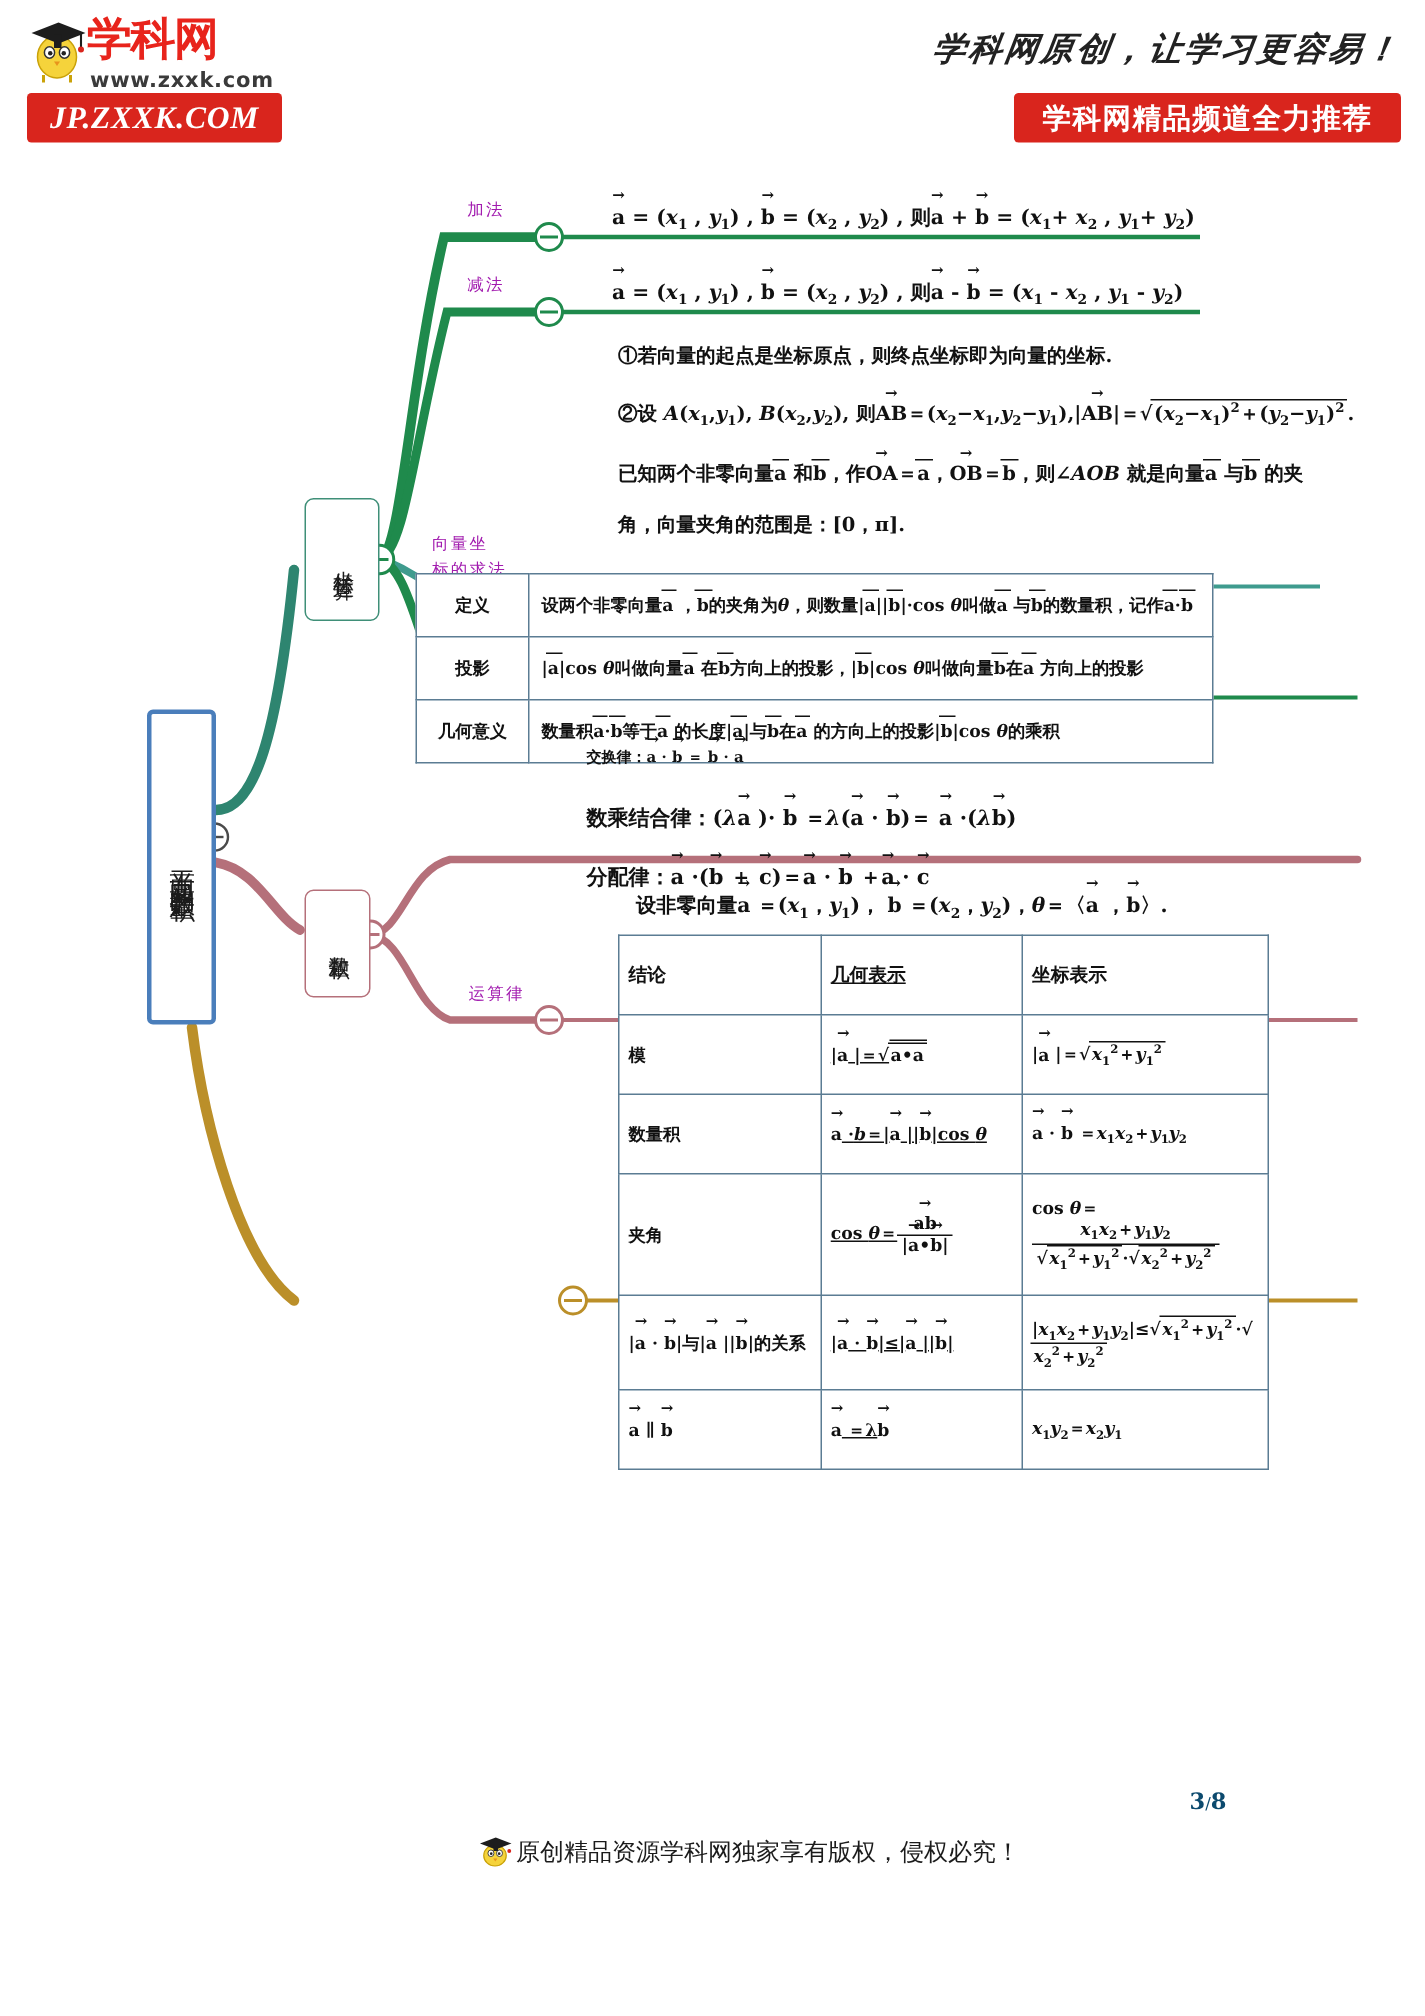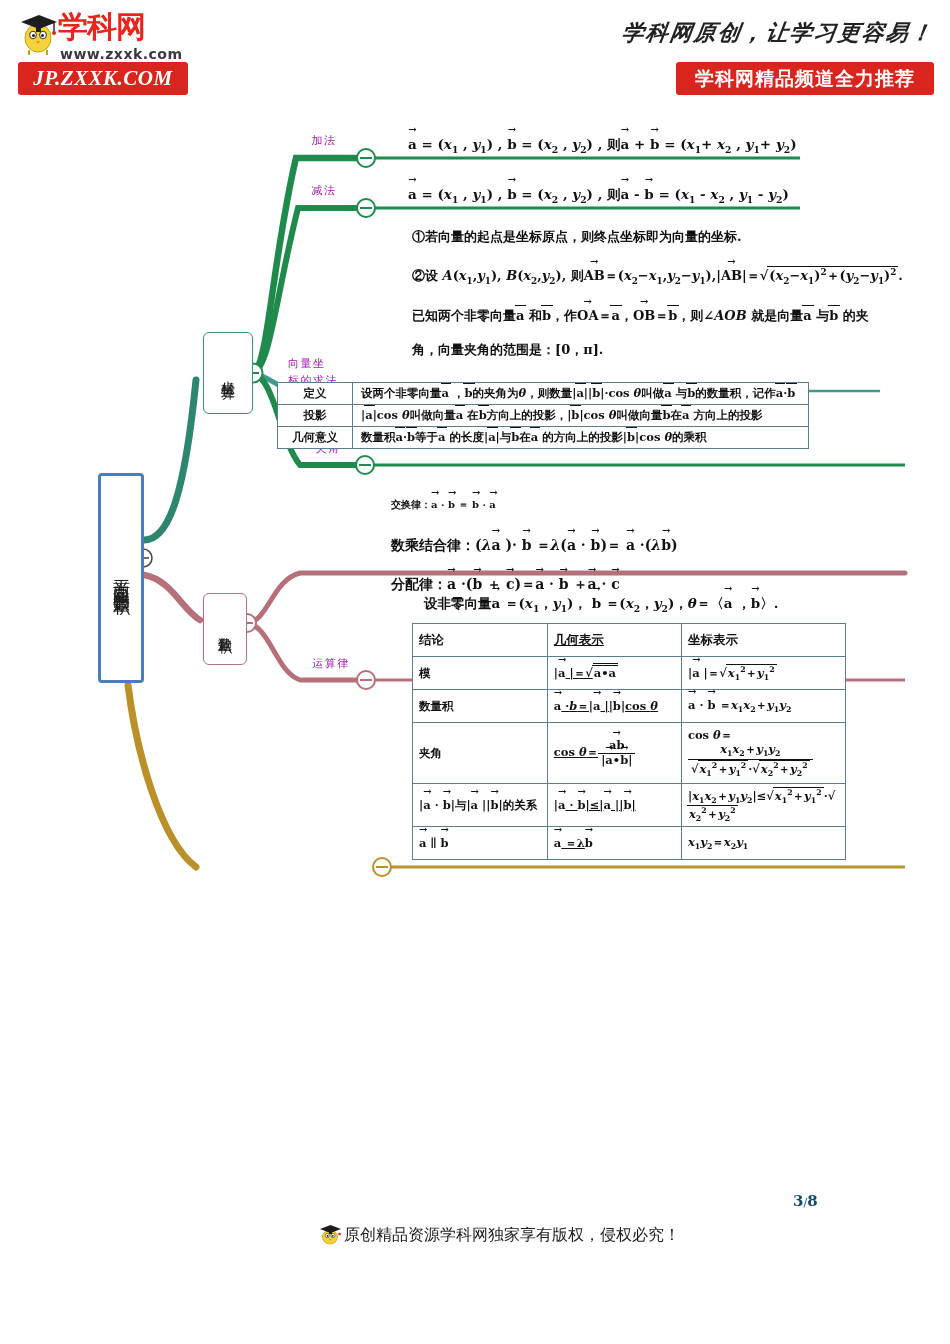--- a/index.html
+++ b/index.html
@@ -50,21 +50,21 @@
 
   
   .f-line{position:absolute;font-family:"DejaVu Serif",serif;font-size:13.5px;
       font-weight:bold;color:#111;white-space:nowrap;}
   .txt-line{position:absolute;font-family:"DejaVu Serif",serif;font-size:13px;
       color:#111;white-space:nowrap;font-weight:bold;}
 
   
   table.t{position:absolute;border-collapse:collapse;background:#fff;
      font-family:"DejaVu Serif",serif;}
-  table.t td{border:1px solid #5b7c93;padding:3px 6px;font-size:11.5px;
+  table.t td{border:1px solid #5b7c93;padding:13px 6px;font-size:11.5px;
      color:#111;font-weight:bold;vertical-align:middle;}
   #tbl-def{left:277px;top:272px;width:532px;}
   #tbl-def td.k{width:62px;text-align:center;}
   #tbl-def td.v{padding-left:8px;}
 
   #tbl-prop{left:412px;top:513px;width:434px;}
   #tbl-prop td{height:26px;}
   #tbl-prop td.c1{width:135px;}
   #tbl-prop td.c2{width:133px;text-decoration:underline;}
   #tbl-prop td.c3{width:166px;}

